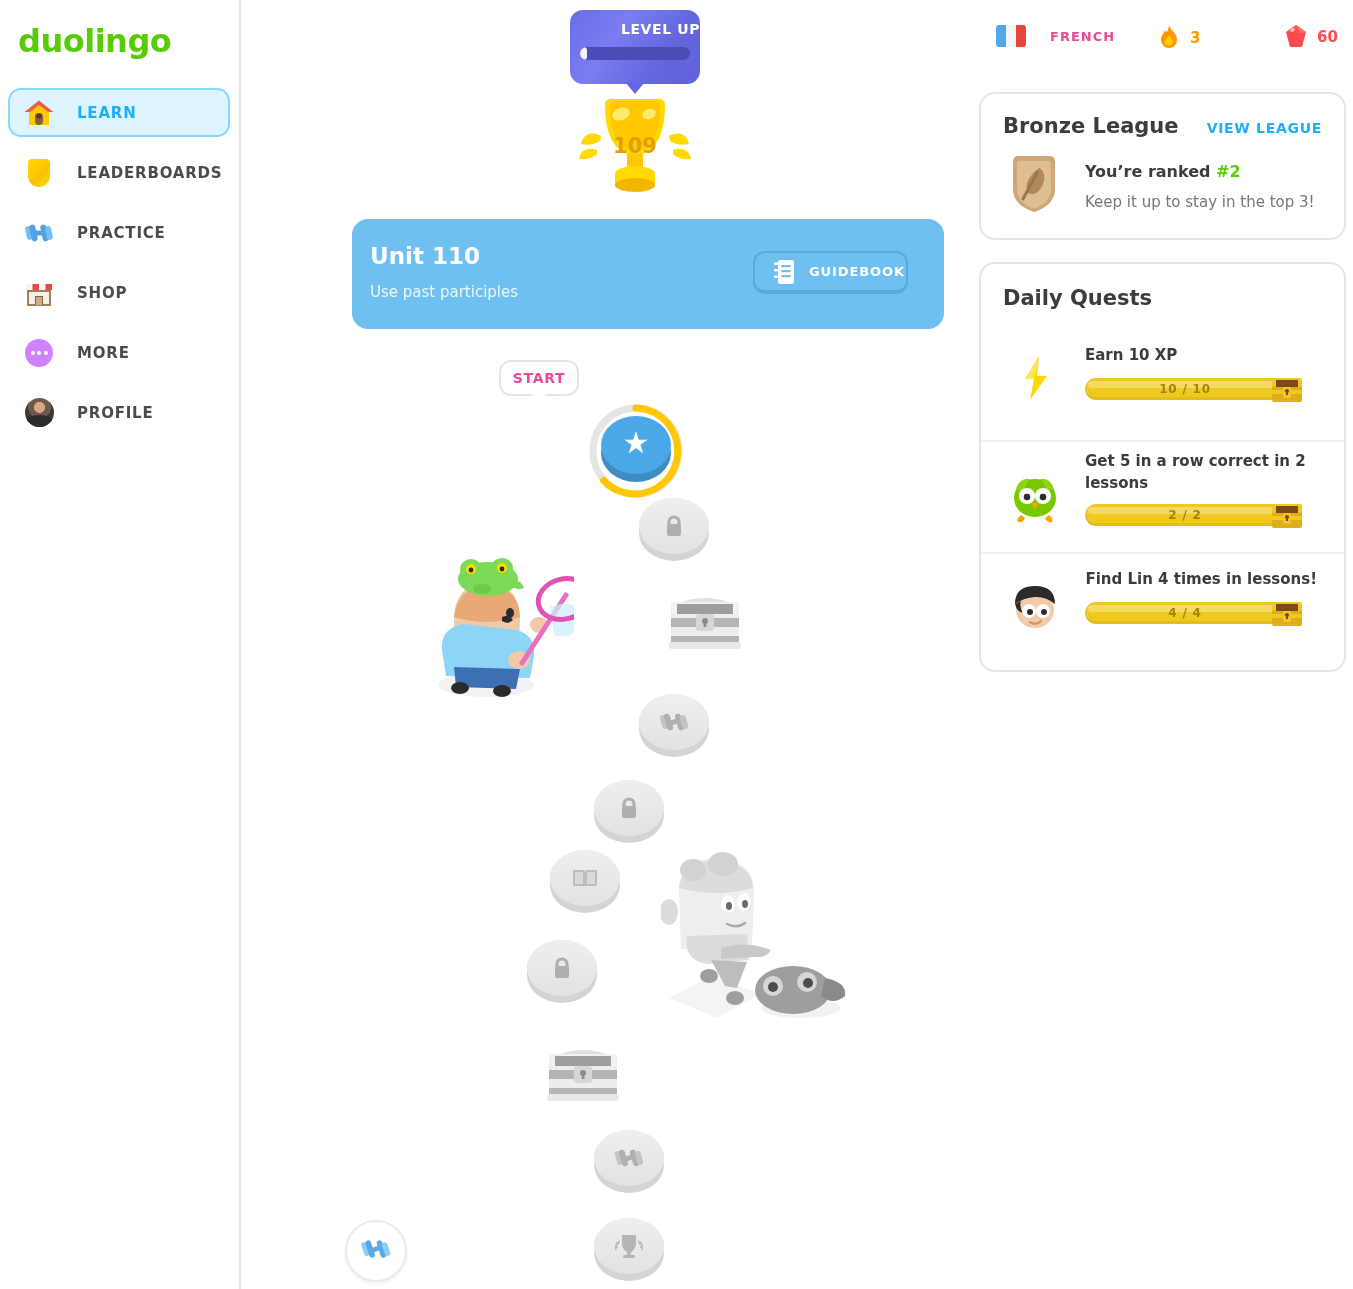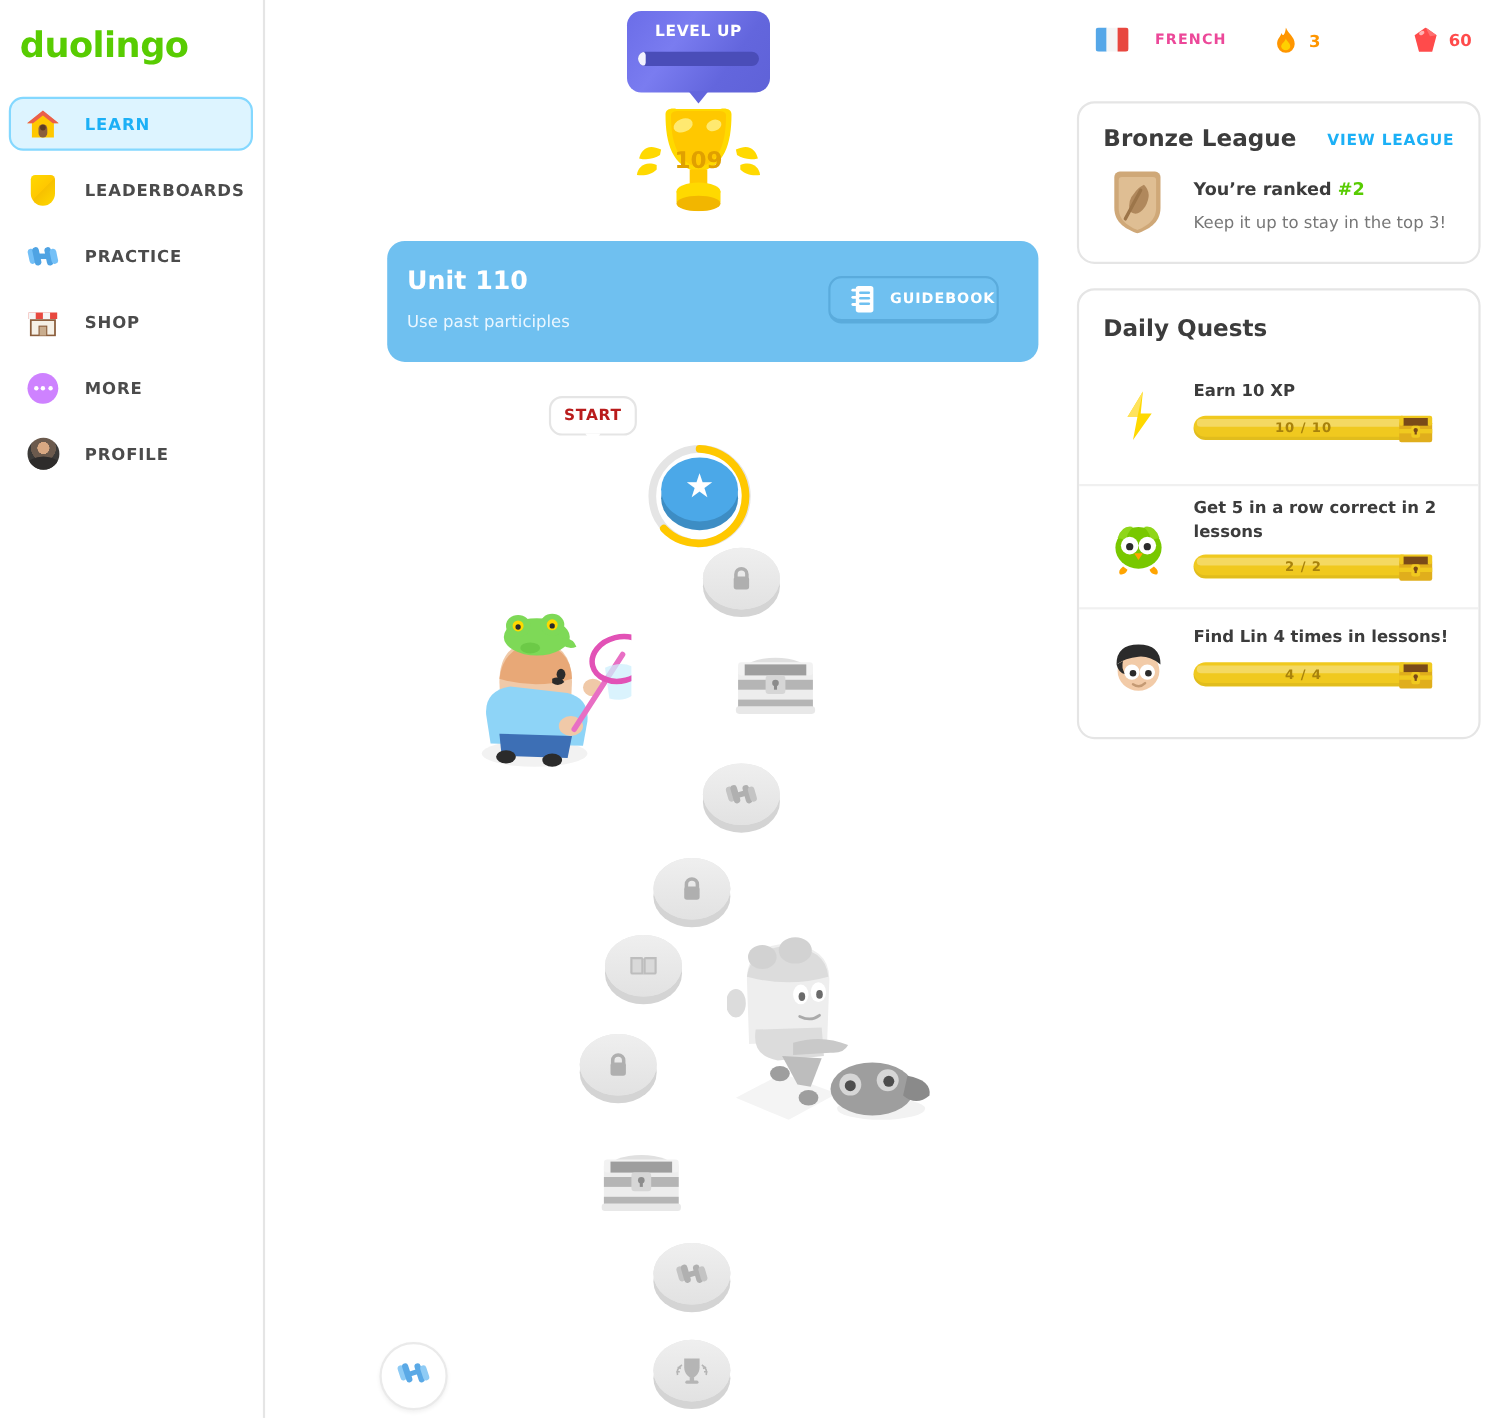--- a/index.html
+++ b/index.html
@@ -67,21 +67,21 @@
   .streak-ico { width:22px; height:26px; position:relative; }
   .gem-ico { width:22px; height:24px; position:relative; }
 
   
   .levelup {
     position:absolute; left:570px; top:10px; width:130px; height:74px;
     background:linear-gradient(125deg,#6b6de8 0%,#7a7cf0 35%,#6366dd 70%,#5f62d8 100%);
     border-radius:13px;
   }
   .levelup-label {
-    position:absolute; left:0; right:0; top:11px; text-align:center;
+    position:absolute; left:0; right:0; top:11px; text-align:right;
     font-size:14px; font-weight:bold; color:#ffffff; letter-spacing:0.6px;
     font-family:"DejaVu Sans", sans-serif;
   }
   .levelup-bar {
     position:absolute; left:10px; right:10px; top:37px; height:13px;
     background:#4a4db8; border-radius:7px; overflow:hidden;
   }
   .levelup-fill { height:100%; width:7px; background:#f2f2ff; border-radius:7px; }
   .levelup-tip {
     position:absolute; left:50%; margin-left:-9px; top:73px;
@@ -131,21 +131,21 @@
     position:absolute; left:14px; top:14px; width:70px; height:58px; border-radius:50%;
     background:#4ba8e8; box-shadow:0 8px 0 #3d8dc4;
   }
   .start-star { position:absolute; left:0; right:0; top:12px; text-align:center;
                 font-size:30px; color:#fff; line-height:1; }
   .start-bubble {
     position:absolute; left:258px; top:20px; width:80px; height:36px;
     background:#fff; border:2px solid #e5e5e5; border-radius:12px;
     display:flex; align-items:center; justify-content:center;
   }
-  .start-bubble-label { font-size:14px; font-weight:bold; color:#b91c1c;
+  .start-bubble-label { font-size:14px; font-weight:bold; color:#ec4899;
                         letter-spacing:0.7px; font-family:"DejaVu Sans", sans-serif; }
   .start-bubble::after{ content:""; position:absolute; left:50%; margin-left:-7px; bottom:-9px;
     width:0;height:0;border-left:7px solid transparent;border-right:7px solid transparent;
     border-top:9px solid #fff; }
 
   .chest { position:absolute; width:80px; height:64px; }
   .fab {
     position:absolute; left:104px; top:880px; width:62px; height:62px;
     border-radius:50%; background:#fff; border:2px solid #eaeaea;
     box-shadow:0 2px 4px rgba(0,0,0,0.06);
@@ -637,21 +637,21 @@
           <rect x="1" y="5" width="30" height="9" rx="2" fill="#f0c91f"></rect>
           <rect x="5" y="7" width="22" height="7" fill="#7a4a18"></rect>
           <rect x="1" y="17" width="30" height="4" fill="#f0c91f"></rect>
           <rect x="12" y="14" width="8" height="11" rx="2" fill="#f0c91f"></rect>
           <circle cx="16" cy="18" r="2" fill="#7a4a18"></circle>
             <rect x="15" y="18" width="2" height="4" fill="#7a4a18"></rect>
         </svg>
       </span>
     </div>
 
-    <div class="quest" style="top:288px; height:110px;">
+    <div class="quest" style="top:288px; height:110px;text-align:right;">
       <span class="q-ico" style="top:26px;">
         <svg viewBox="0 0 52 52" width="52" height="52">
           <ellipse cx="26" cy="30" rx="19" ry="18" fill="#f2cba8"></ellipse>
           <path d="M6 24 q0 -18 20 -18 q20 0 20 18 q-10 -8 -20 -7 q-12 1 -20 7 z" fill="#2b2b2b"></path>
           <path d="M6 24 q2 8 8 9 q-4 -6 -2 -12 z" fill="#2b2b2b"></path>
           <circle cx="20" cy="31" r="7" fill="#ffffff"></circle>
             <circle cx="34" cy="31" r="7" fill="#ffffff"></circle>
           <circle cx="21" cy="32" r="3" fill="#2b2b2b"></circle>
             <circle cx="35" cy="32" r="3" fill="#2b2b2b"></circle>
           <path d="M21 42 q6 4 11 -1" stroke="#c49a74" stroke-width="2.2" fill="none" stroke-linecap="round"></path>

